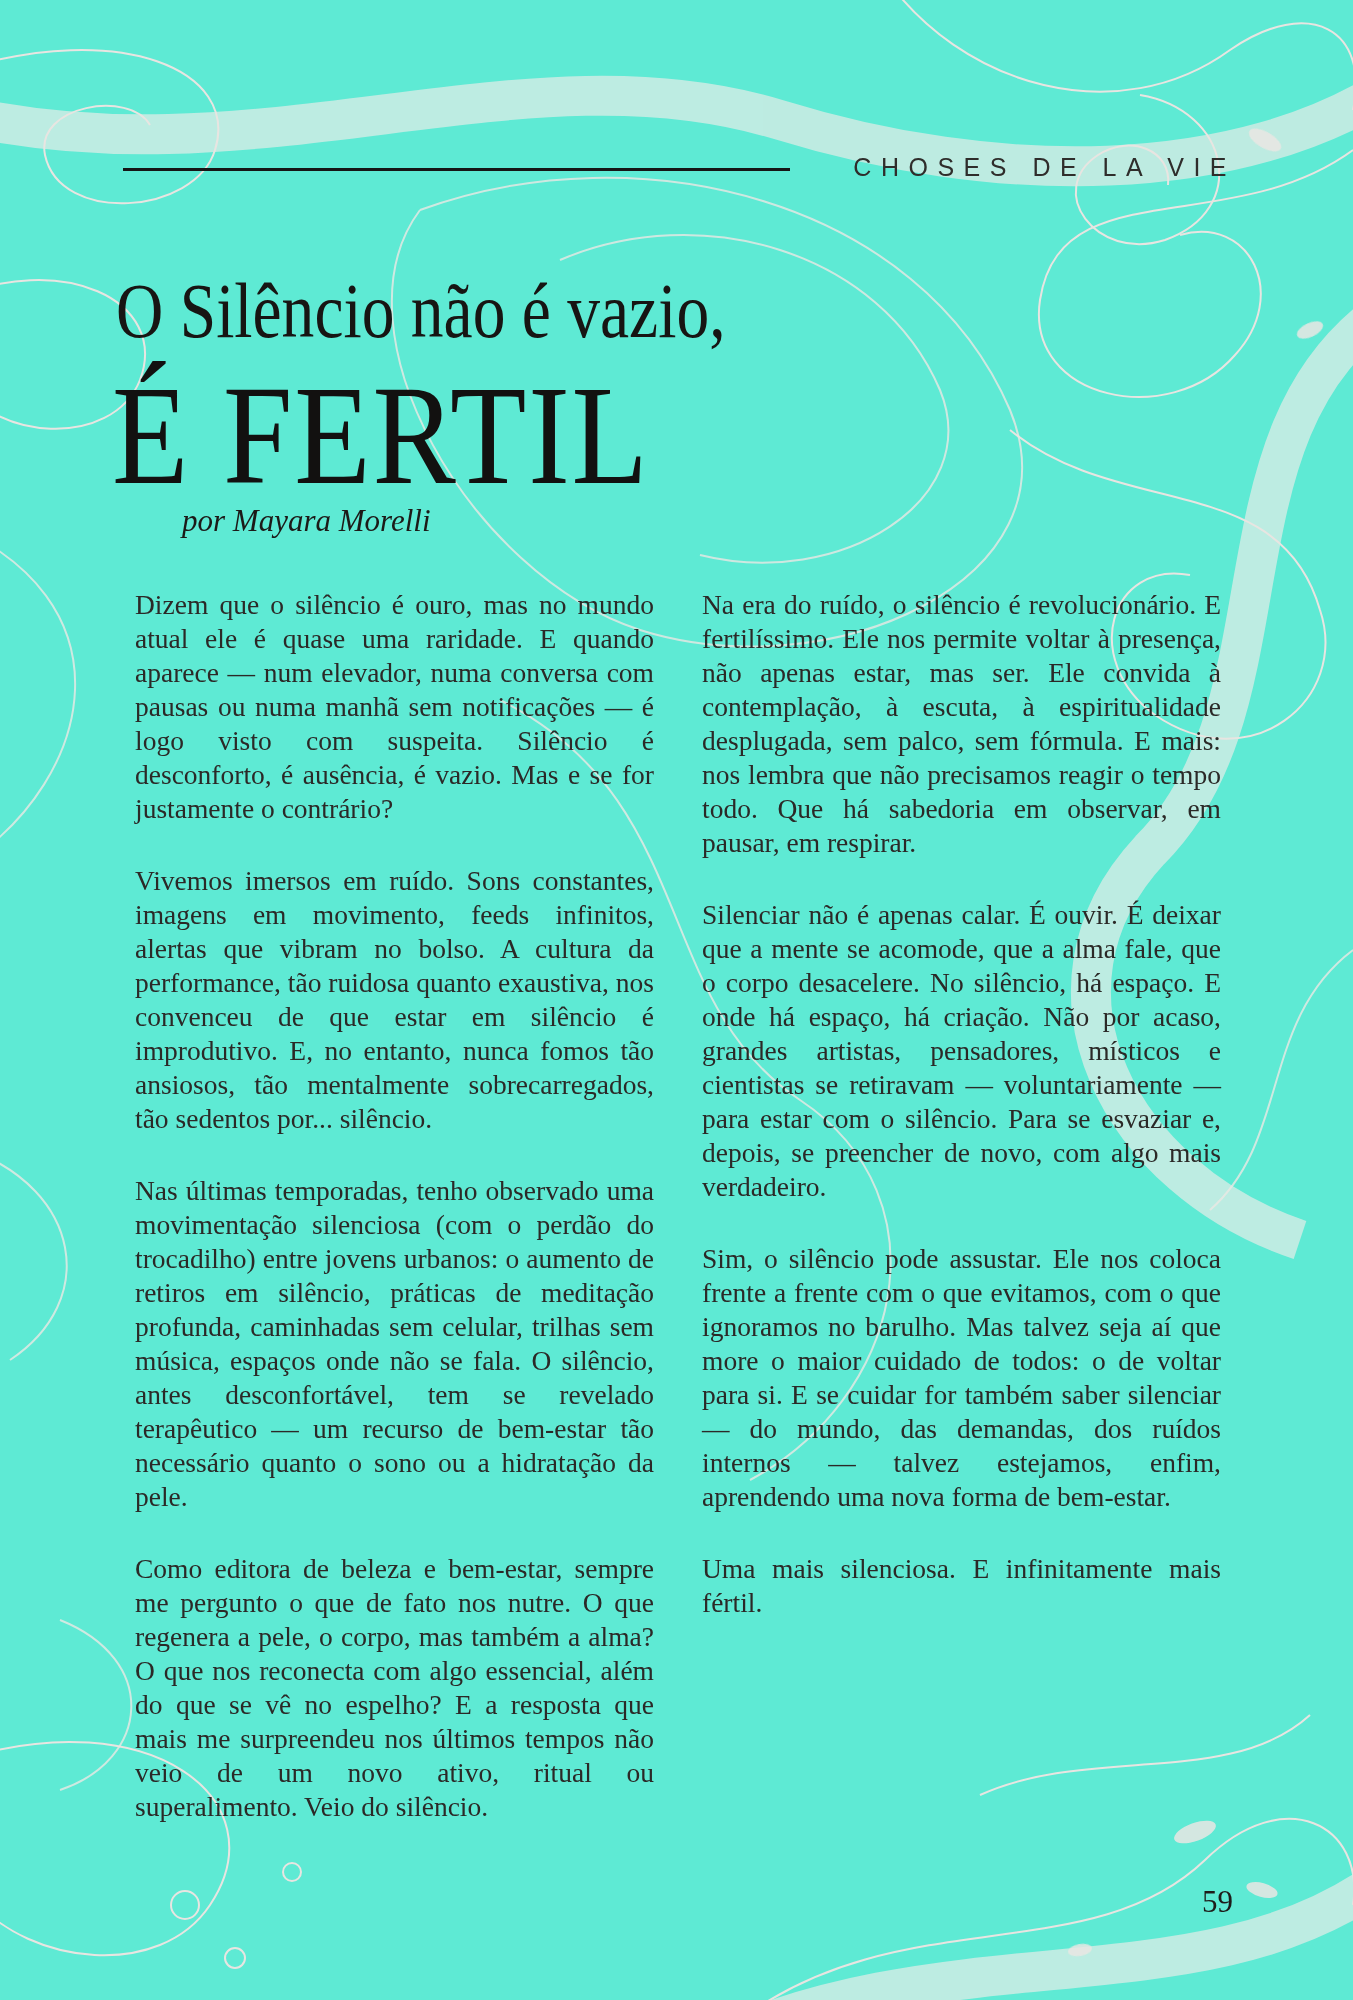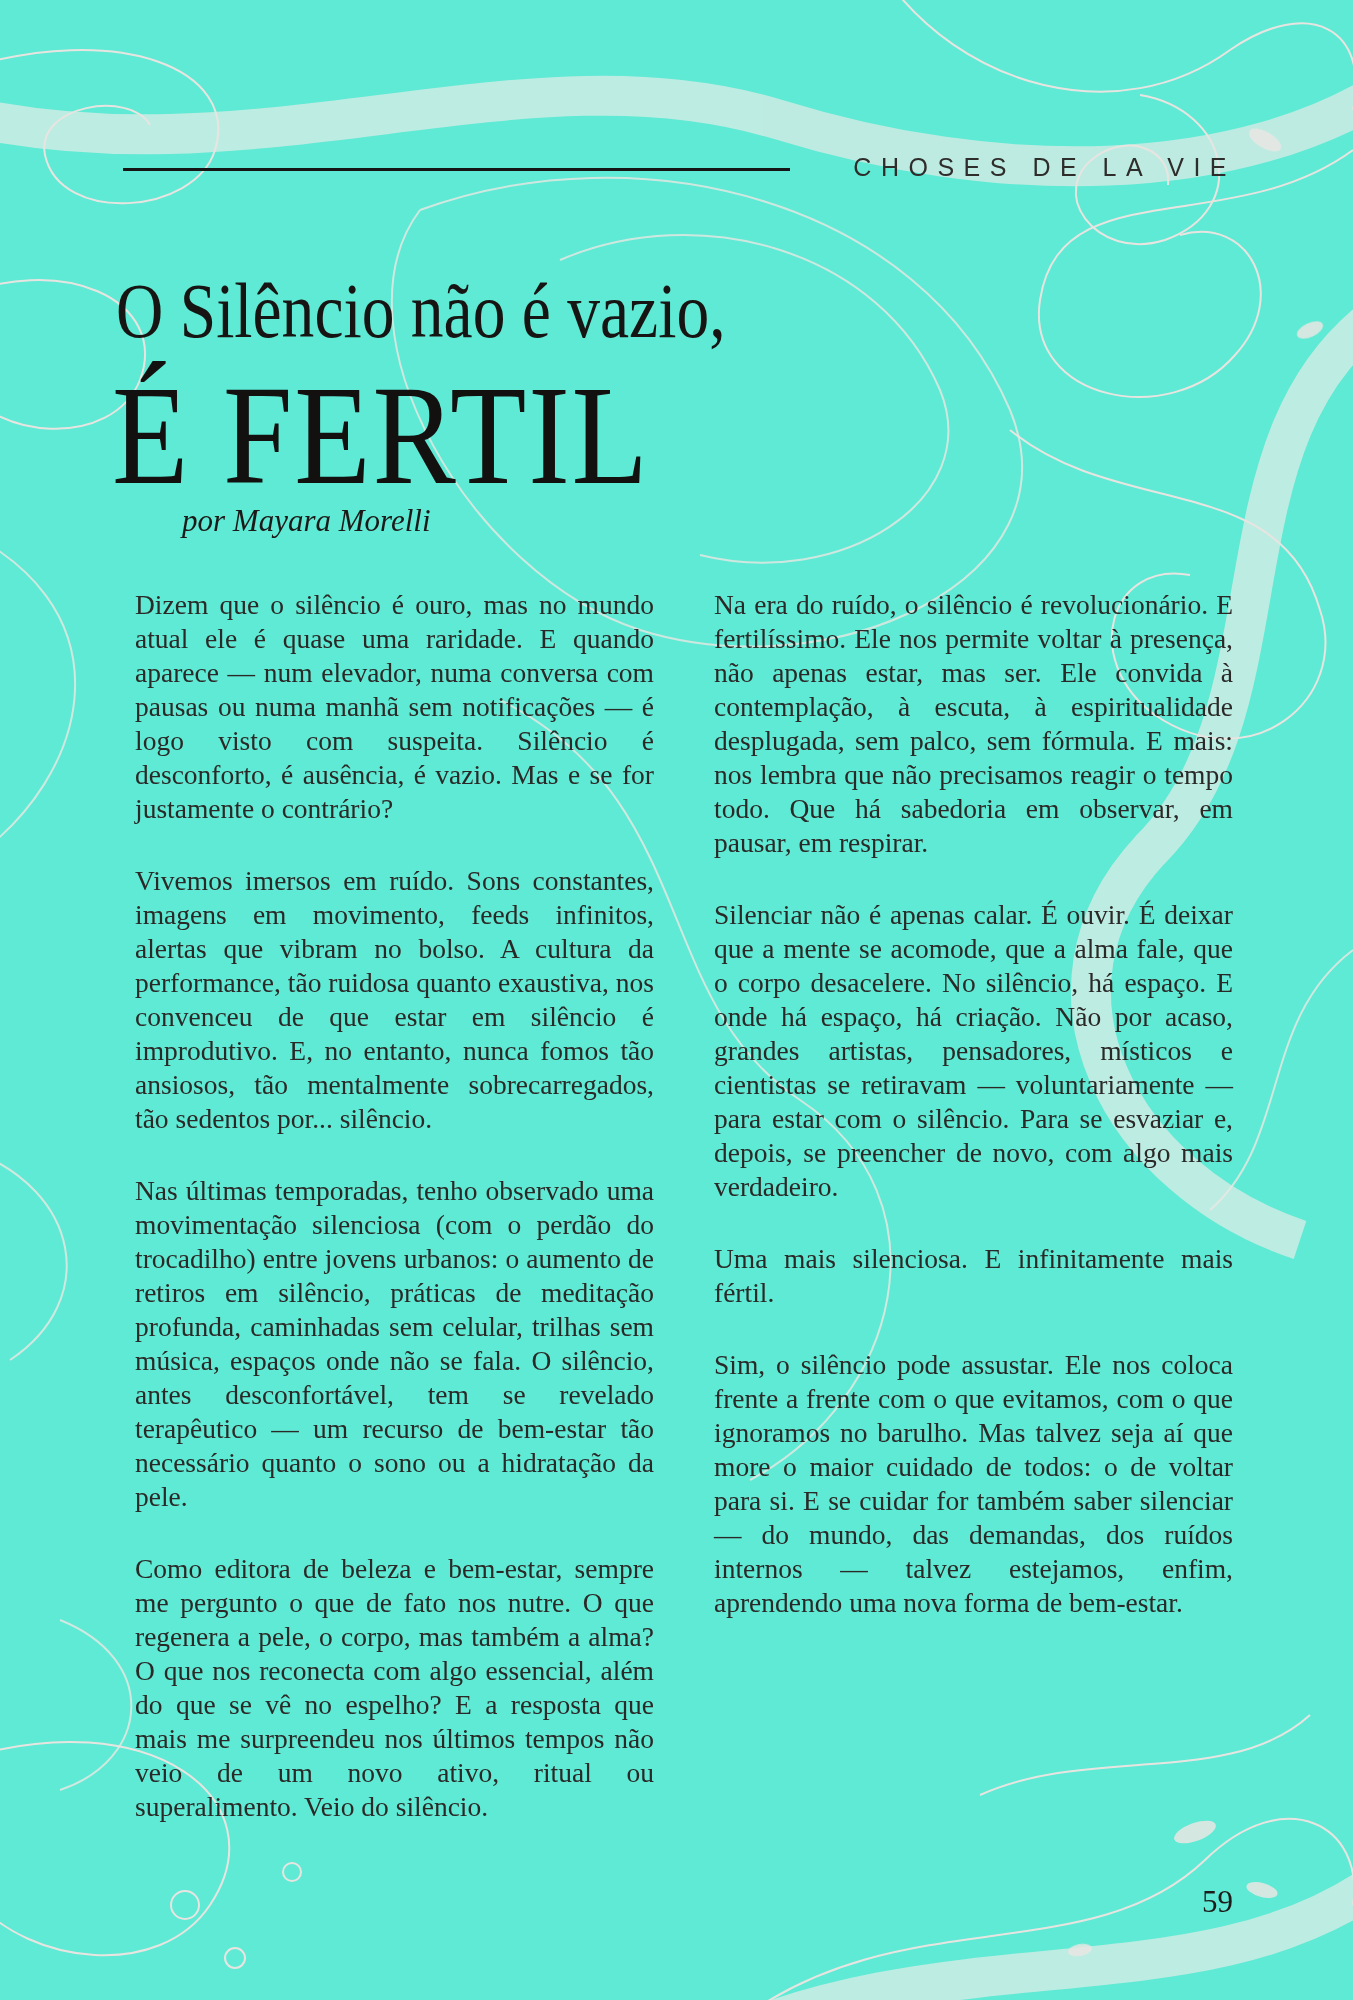--- a/index.html
+++ b/index.html
@@ -73,21 +73,21 @@
     white-space: nowrap;
     margin-left: 40px;
   }
   .columns {
     position: absolute;
     left: 135px;
     top: 588px;
     width: 1086px;
     display: grid;
     grid-template-columns: 519px 519px;
-    column-gap: 60px;
+    column-gap: 48px;
   }
   .col p {
     margin: 0 0 38px 0;
     font-size: 27.5px;
     line-height: 34px;
     text-align: justify;
     color: #2b2927;
   }
   .page-number {
     position: absolute;
@@ -150,20 +150,20 @@
   <div class="columns">
     <div class="col">
       <p>Dizem que o silêncio é ouro, mas no mundo atual ele é quase uma raridade. E quando aparece — num elevador, numa conversa com pausas ou numa manhã sem notificações — é logo visto com suspeita. Silêncio é desconforto, é ausência, é vazio. Mas e se for justamente o contrário?</p>
       <p>Vivemos imersos em ruído. Sons constantes, imagens em movimento, feeds infinitos, alertas que vibram no bolso. A cultura da performance, tão ruidosa quanto exaustiva, nos convenceu de que estar em silêncio é improdutivo. E, no entanto, nunca fomos tão ansiosos, tão mentalmente sobrecarregados, tão sedentos por... silêncio.</p>
       <p>Nas últimas temporadas, tenho observado uma movimentação silenciosa (com o perdão do trocadilho) entre jovens urbanos: o aumento de retiros em silêncio, práticas de meditação profunda, caminhadas sem celular, trilhas sem música, espaços onde não se fala. O silêncio, antes desconfortável, tem se revelado terapêutico — um recurso de bem-estar tão necessário quanto o sono ou a hidratação da pele.</p>
       <p>Como editora de beleza e bem-estar, sempre me pergunto o que de fato nos nutre. O que regenera a pele, o corpo, mas também a alma? O que nos reconecta com algo essencial, além do que se vê no espelho? E a resposta que mais me surpreendeu nos últimos tempos não veio de um novo ativo, ritual ou superalimento. Veio do silêncio.</p>
     </div>
     <div class="col">
       <p>Na era do ruído, o silêncio é revolucionário. E fertilíssimo. Ele nos permite voltar à presença, não apenas estar, mas ser. Ele convida à contemplação, à escuta, à espiritualidade desplugada, sem palco, sem fórmula. E mais: nos lembra que não precisamos reagir o tempo todo. Que há sabedoria em observar, em pausar, em respirar.</p>
       <p>Silenciar não é apenas calar. É ouvir. É deixar que a mente se acomode, que a alma fale, que o corpo desacelere. No silêncio, há espaço. E onde há espaço, há criação. Não por acaso, grandes artistas, pensadores, místicos e cientistas se retiravam — voluntariamente — para estar com o silêncio. Para se esvaziar e, depois, se preencher de novo, com algo mais verdadeiro.</p>
+      <p>Sim, o silêncio pode assustar. Ele nos coloca frente a frente com o que evitamos, com o que ignoramos no barulho. Mas talvez seja aí que more o maior cuidado de todos: o de voltar para si. E se cuidar for também saber silenciar — do mundo, das demandas, dos ruídos internos — talvez estejamos, enfim, aprendendo uma nova forma de bem-estar.</p>
       <p>Uma mais silenciosa. E infinitamente mais fértil.</p>
-      <p>Sim, o silêncio pode assustar. Ele nos coloca frente a frente com o que evitamos, com o que ignoramos no barulho. Mas talvez seja aí que more o maior cuidado de todos: o de voltar para si. E se cuidar for também saber silenciar — do mundo, das demandas, dos ruídos internos — talvez estejamos, enfim, aprendendo uma nova forma de bem-estar.</p>
     </div>
   </div>
 
   <div class="page-number">59</div>
 
 </div>
 
 </body></html>

